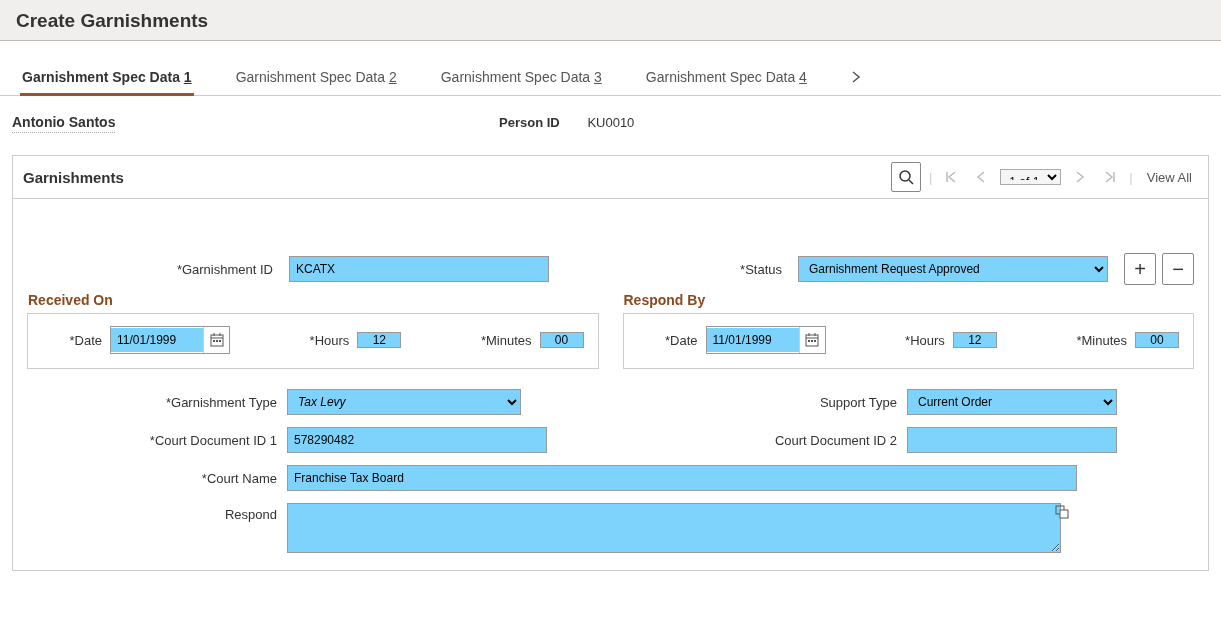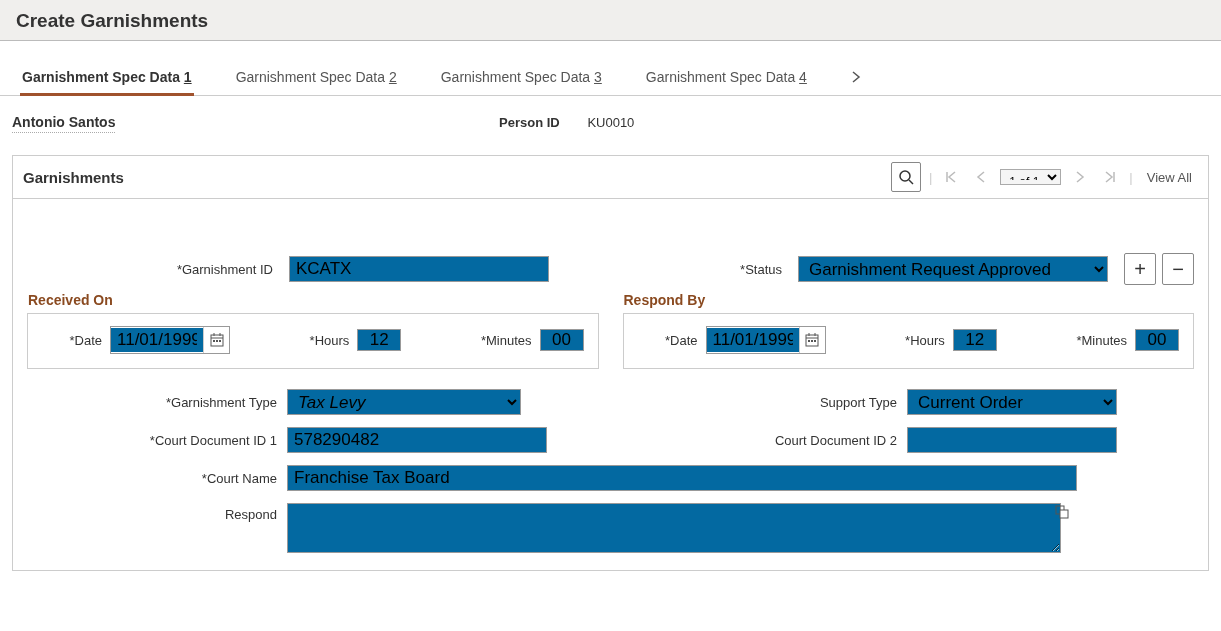--- a/index.html
+++ b/index.html
@@ -140,23 +140,23 @@
   }
   .lbl {
     text-align:right;
     font-size:13px;
     color:#333;
   }
   .req::before { content:"*"; }
   input[type=text], select, textarea {
     border:1px solid #999;
     padding:0 6px;
-    font-size:17px;
+    font-size:12px;
     font-family:inherit;
-    background:#0369a1;
+    background:#7dd3fc;
   }
   input[type=text].small { width:44px; text-align:center;}
   .txt-mid { width: 260px; height:26px;}
   .sel-mid {  height:26px;}
   .addremove { display:flex; gap:6px; }
   .addremove .icon-btn { width:32px; height:32px; font-size:20px;}
   .group {
     border:1px solid #ccc;
     padding: 12px 14px 14px;
     display:flex;

